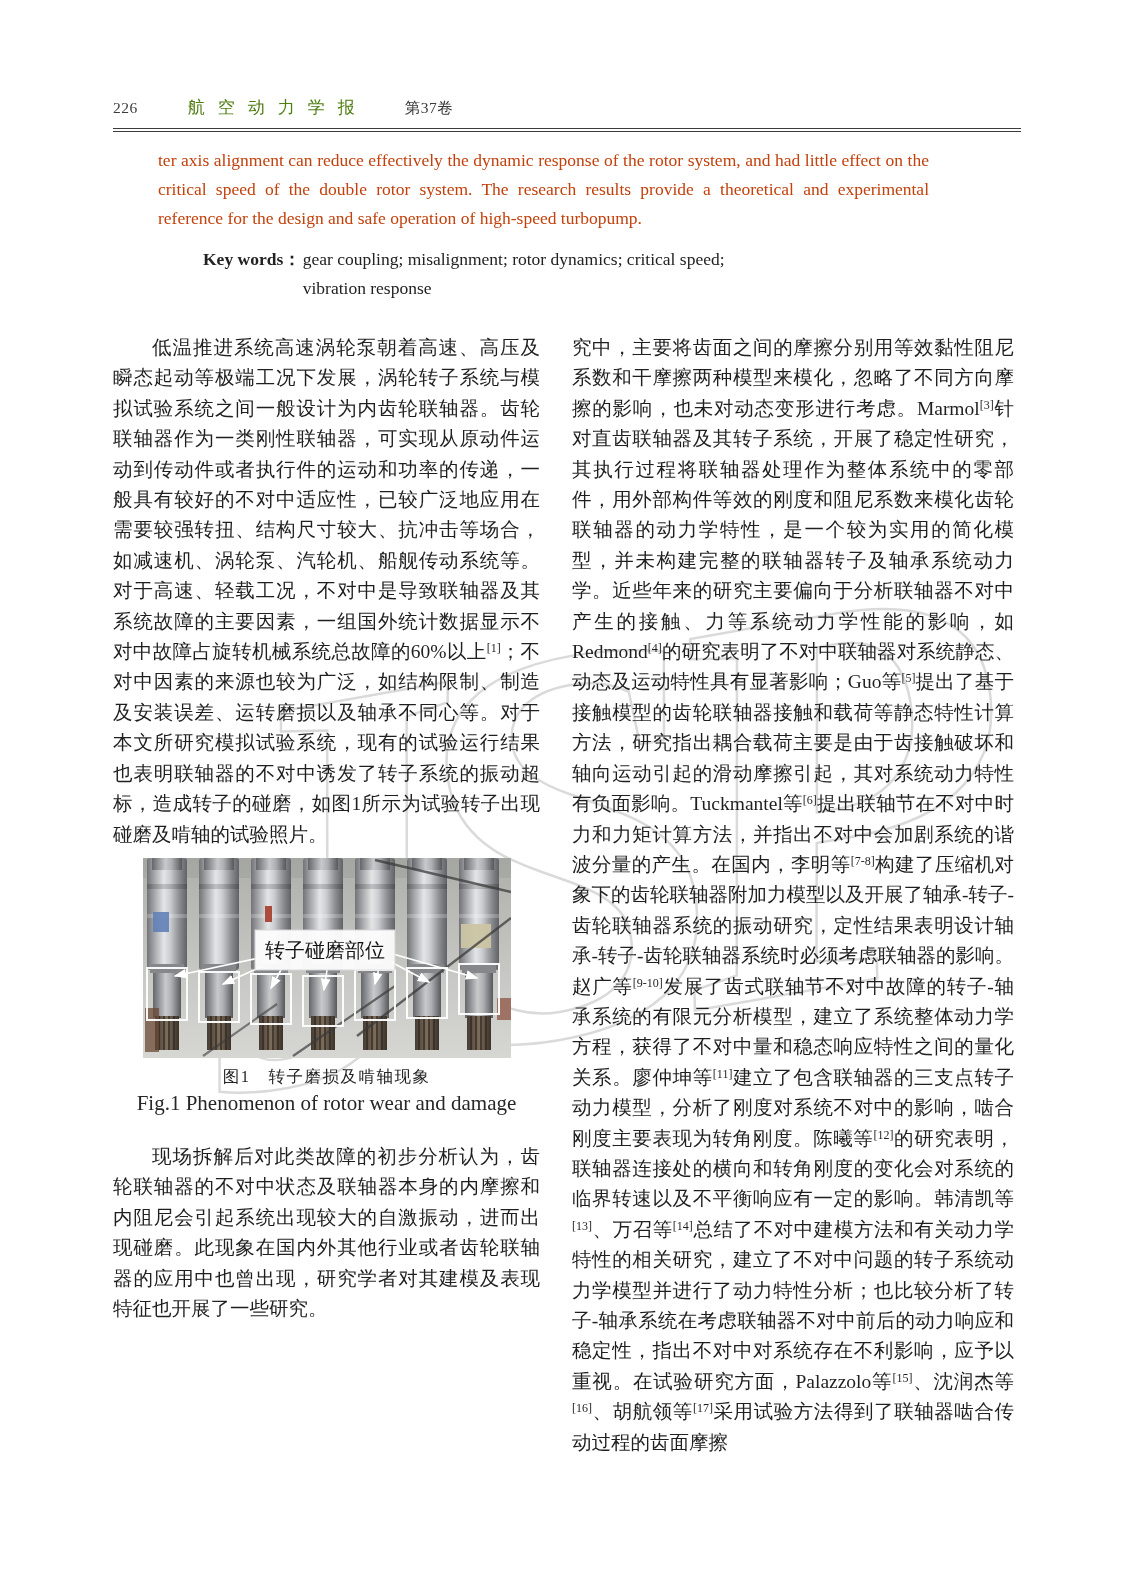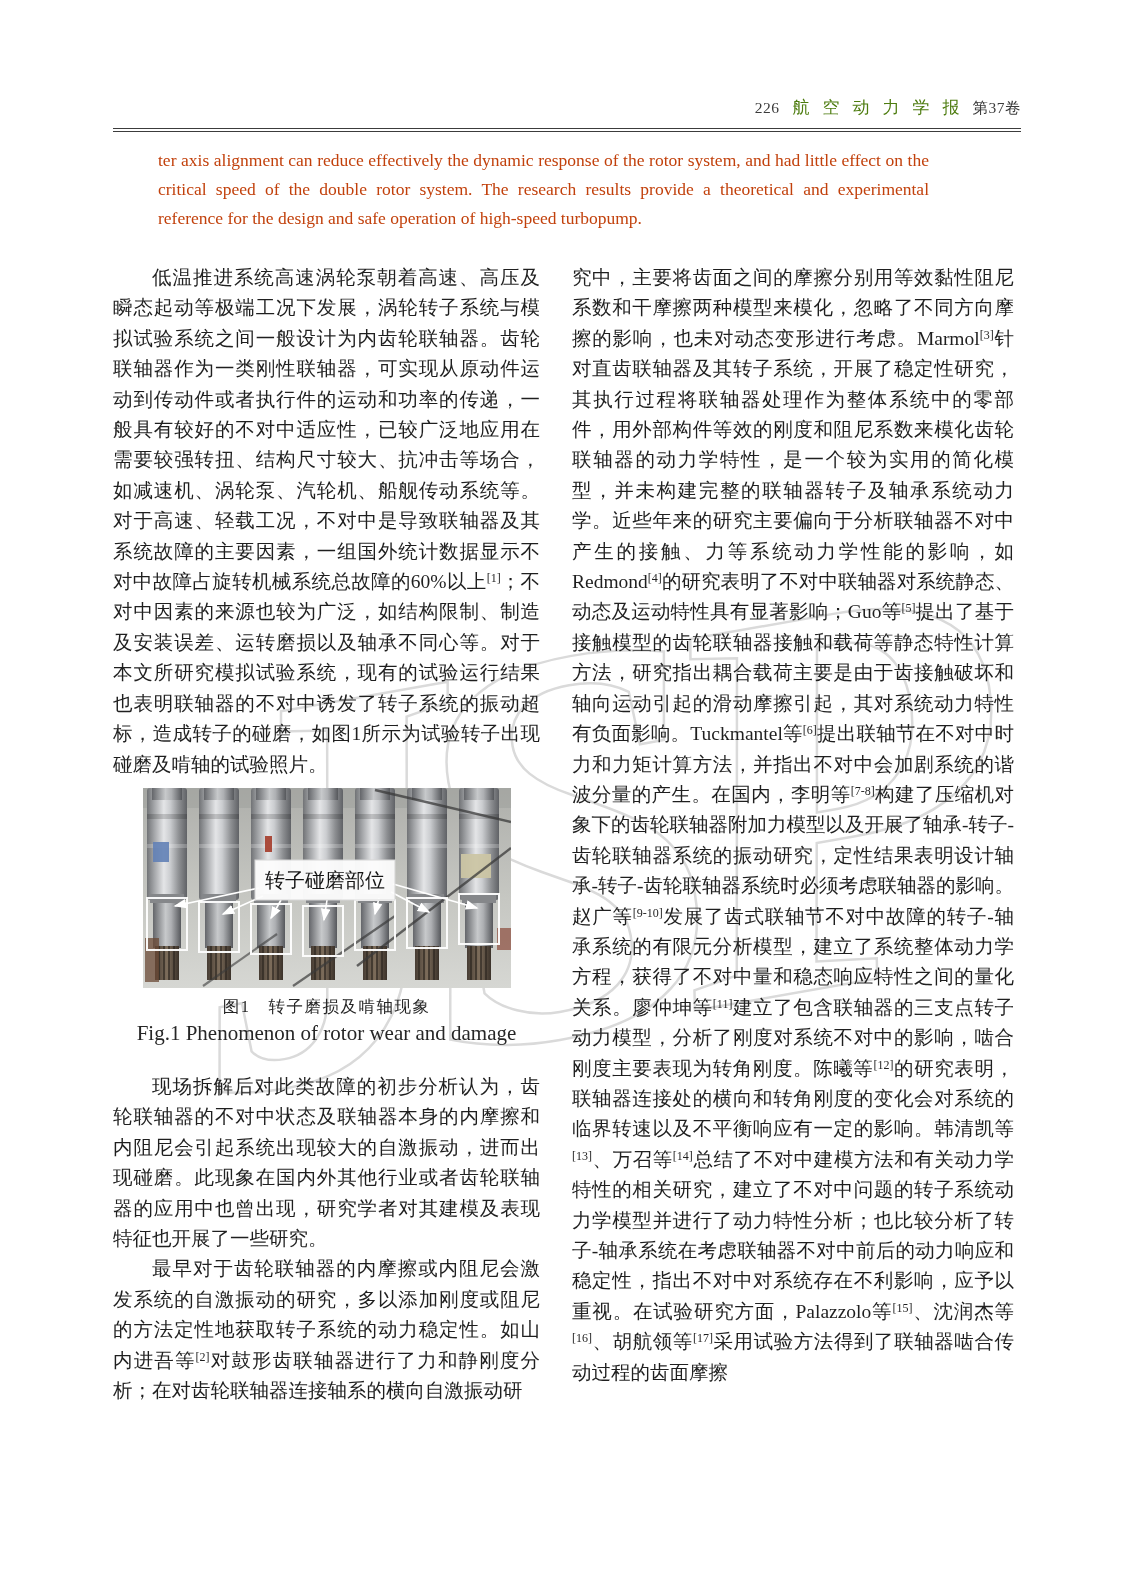--- a/index.html
+++ b/index.html
@@ -2,22 +2,22 @@
 <html><head>
 <meta charset="utf-8">
 <style>
   html,body{margin:0;padding:0;}
   body{
     width:1134px;height:1591px;background:#ffffff;position:relative;overflow:hidden;
     font-family:"Liberation Serif","DejaVu Serif",serif;color:#1c1c1c;
     -webkit-font-smoothing:antialiased;
   }
   .page-header{
-    display:flex;justify-content:flex-end;align-items:baseline;
-    margin:96px 113px 8px 113px;font-size:16px;color:#3b3b3b;
+    display:flex;justify-content:flex-start;align-items:baseline;
+    margin:96px 113px 8px 113px;font-size:16px;color:#3b3b3b;gap:37px;
   }
   .page-num,.volume{font-size:15.5px;letter-spacing:.5px;}
   .journal-title{font-size:17px;letter-spacing:13px;text-indent:13px;color:#4d7c0f;}
   .header-rule{
     margin:9px 113px 0 113px;height:2px;
     border-top:1.6px solid #3c3c3c;border-bottom:1px solid #3c3c3c;
   }
   .abstract{
     margin:14px 205px 0 158px;font-size:17.5px;line-height:29px;
     text-align:justify;color:#c2410c;
@@ -53,20 +53,24 @@
 
 <header class="page-header">
   <span class="page-num">226</span>
   <span class="journal-title">航空动力学报</span>
   <span class="volume">第37卷</span>
 </header>
 <div class="header-rule"></div>
 
 <section>
   <p class="abstract">ter axis alignment can reduce effectively the dynamic response of the rotor system, and had little effect on the critical speed of the double rotor system. The research results provide a theoretical and experimental reference for the design and safe operation of high-speed turbopump.</p>
+  <div class="keywords">
+    <span class="kw-label">Key words：</span>
+    <span class="kw-body"><span>gear coupling; misalignment; rotor dynamics; critical speed;</span><br><span>vibration response</span></span>
+  </div>
 </section>
 
 <div class="columns">
 
   <div class="col-left">
     <p class="para indent">低温推进系统高速涡轮泵朝着高速、高压及瞬态起动等极端工况下发展，涡轮转子系统与模拟试验系统之间一般设计为内齿轮联轴器。齿轮联轴器作为一类刚性联轴器，可实现从原动件运动到传动件或者执行件的运动和功率的传递，一般具有较好的不对中适应性，已较广泛地应用在需要较强转扭、结构尺寸较大、抗冲击等场合，如减速机、涡轮泵、汽轮机、船舰传动系统等。对于高速、轻载工况，不对中是导致联轴器及其系统故障的主要因素，一组国外统计数据显示不对中故障占旋转机械系统总故障的60%以上<sup class="ref">[1]</sup>；不对中因素的来源也较为广泛，如结构限制、制造及安装误差、运转磨损以及轴承不同心等。对于本文所研究模拟试验系统，现有的试验运行结果也表明联轴器的不对中诱发了转子系统的振动超标，造成转子的碰磨，如图1所示为试验转子出现碰磨及啃轴的试验照片。</p>
 
     <figure>
       <div class="photo-wrap">
         
@@ -157,20 +161,19 @@
           <text x="182" y="99" text-anchor="middle" font-size="20" font-family="Liberation Serif, DejaVu Serif, serif" fill="#141414">转子碰磨部位</text>
         </svg>
       </div>
       <figcaption>
         <div class="cap-cn">图1　转子磨损及啃轴现象</div>
         <div class="cap-en">Fig.1  Phenomenon of rotor wear and damage</div>
       </figcaption>
     </figure>
 
     <p class="para indent para-after-fig">现场拆解后对此类故障的初步分析认为，齿轮联轴器的不对中状态及联轴器本身的内摩擦和内阻尼会引起系统出现较大的自激振动，进而出现碰磨。此现象在国内外其他行业或者齿轮联轴器的应用中也曾出现，研究学者对其建模及表现特征也开展了一些研究。</p>
-    <p class="para indent">最早对于齿轮联轴器的内摩擦或内阻尼会激发系统的自激振动的研究，多以添加刚度或阻尼的方法定性地获取转子系统的动力稳定性。如山内进吾等<sup class="ref">[2]</sup>对鼓形齿联轴器进行了力和静刚度分析；在对齿轮联轴器连接轴系的横向自激振动研</p>
   </div>
 
   <div class="col-right">
     <p class="para">究中，主要将齿面之间的摩擦分别用等效黏性阻尼系数和干摩擦两种模型来模化，忽略了不同方向摩擦的影响，也未对动态变形进行考虑。Marmol<sup class="ref">[3]</sup>针对直齿联轴器及其转子系统，开展了稳定性研究，其执行过程将联轴器处理作为整体系统中的零部件，用外部构件等效的刚度和阻尼系数来模化齿轮联轴器的动力学特性，是一个较为实用的简化模型，并未构建完整的联轴器转子及轴承系统动力学。近些年来的研究主要偏向于分析联轴器不对中产生的接触、力等系统动力学性能的影响，如Redmond<sup class="ref">[4]</sup>的研究表明了不对中联轴器对系统静态、动态及运动特性具有显著影响；Guo等<sup class="ref">[5]</sup>提出了基于接触模型的齿轮联轴器接触和载荷等静态特性计算方法，研究指出耦合载荷主要是由于齿接触破坏和轴向运动引起的滑动摩擦引起，其对系统动力特性有负面影响。Tuckmantel等<sup class="ref">[6]</sup>提出联轴节在不对中时力和力矩计算方法，并指出不对中会加剧系统的谐波分量的产生。在国内，李明等<sup class="ref">[7-8]</sup>构建了压缩机对象下的齿轮联轴器附加力模型以及开展了轴承-转子-齿轮联轴器系统的振动研究，定性结果表明设计轴承-转子-齿轮联轴器系统时必须考虑联轴器的影响。赵广等<sup class="ref">[9-10]</sup>发展了齿式联轴节不对中故障的转子-轴承系统的有限元分析模型，建立了系统整体动力学方程，获得了不对中量和稳态响应特性之间的量化关系。廖仲坤等<sup class="ref">[11]</sup>建立了包含联轴器的三支点转子动力模型，分析了刚度对系统不对中的影响，啮合刚度主要表现为转角刚度。陈曦等<sup class="ref">[12]</sup>的研究表明，联轴器连接处的横向和转角刚度的变化会对系统的临界转速以及不平衡响应有一定的影响。韩清凯等<sup class="ref">[13]</sup>、万召等<sup class="ref">[14]</sup>总结了不对中建模方法和有关动力学特性的相关研究，建立了不对中问题的转子系统动力学模型并进行了动力特性分析；也比较分析了转子-轴承系统在考虑联轴器不对中前后的动力响应和稳定性，指出不对中对系统存在不利影响，应予以重视。在试验研究方面，Palazzolo等<sup class="ref">[15]</sup>、沈润杰等<sup class="ref">[16]</sup>、胡航领等<sup class="ref">[17]</sup>采用试验方法得到了联轴器啮合传动过程的齿面摩擦</p>
   </div>
 
 </div>
 
 </body></html>

